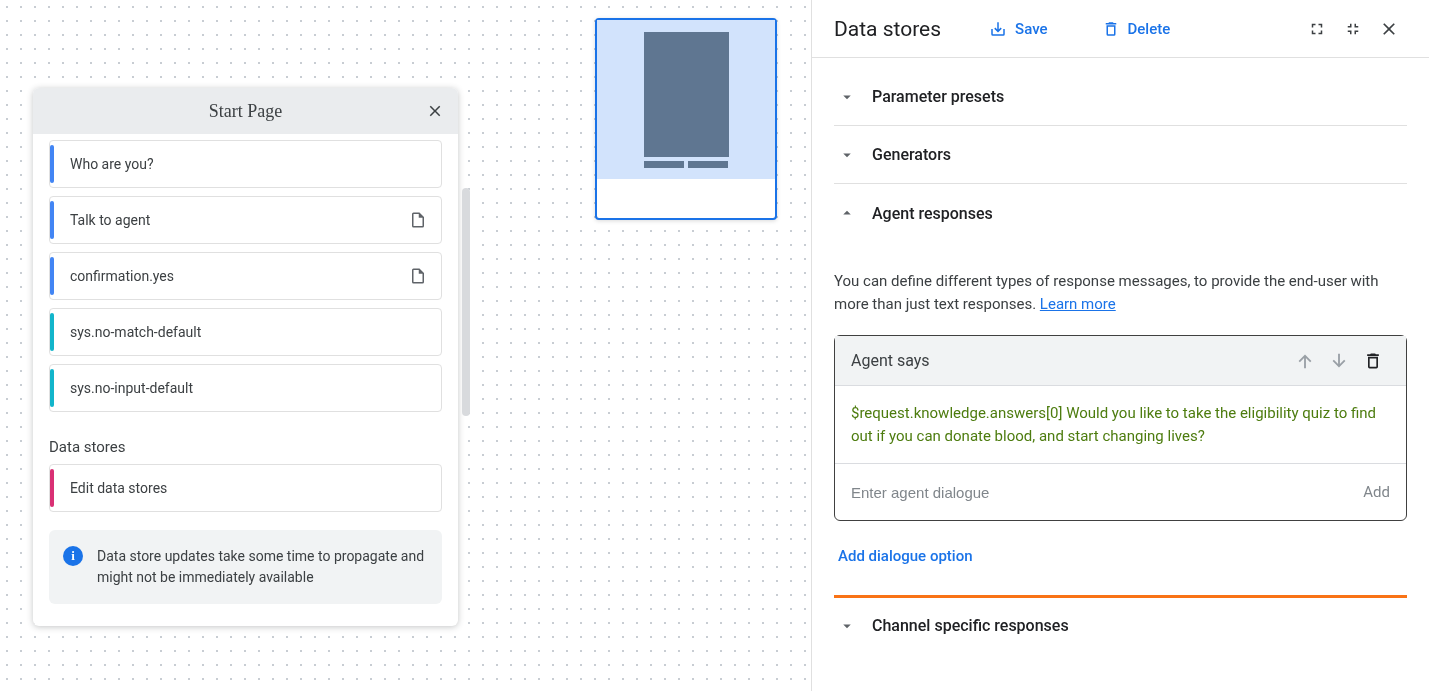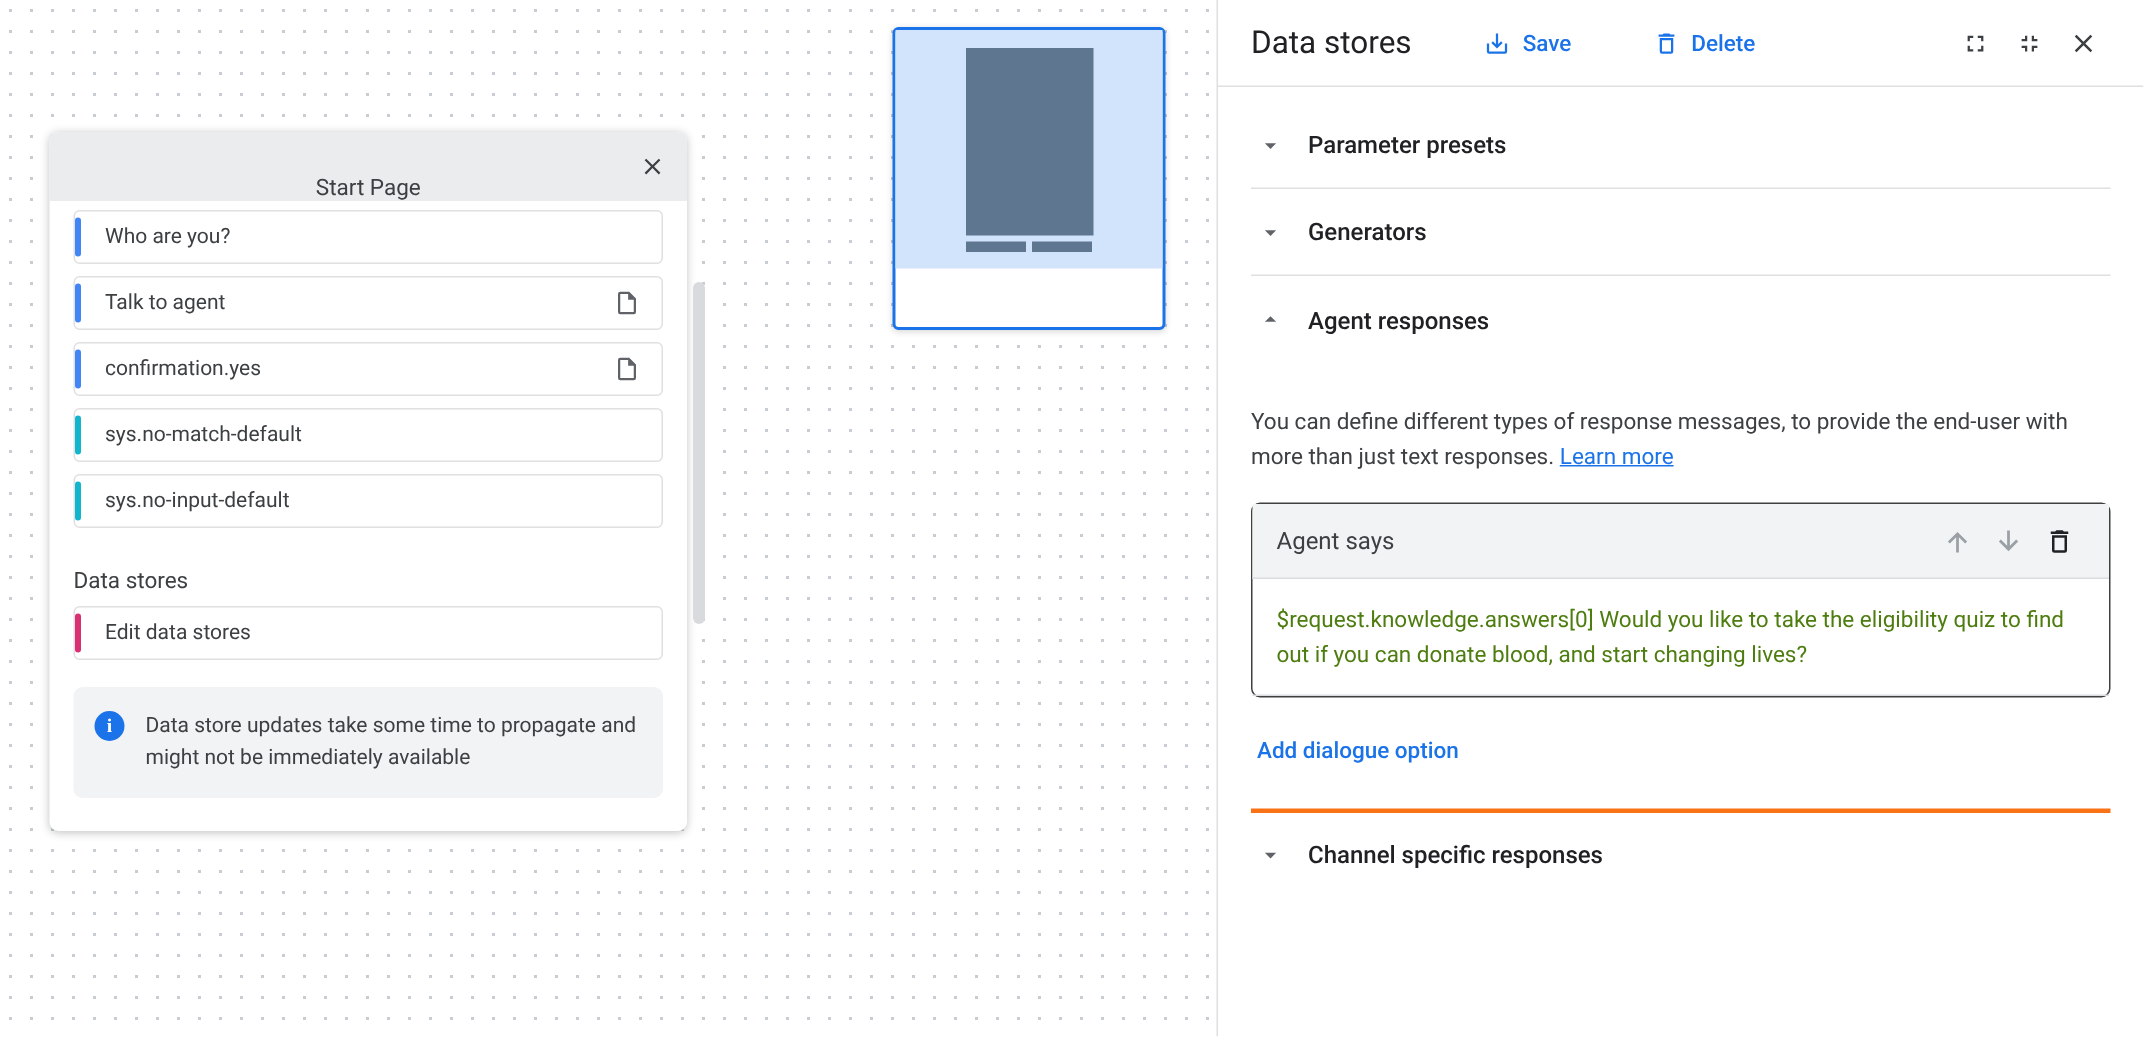--- a/index.html
+++ b/index.html
@@ -53,25 +53,26 @@
     width: 425px;
     background: #fff;
     border-radius: 6px;
     box-shadow: 0 1px 6px rgba(60,64,67,0.3);
   }
   .start-header {
     height: 46px;
     background: #eaecee;
     border-radius: 6px 6px 0 0;
     display: flex;
-    align-items: flex-end;
+    align-items: center;
     justify-content: center;
     position: relative;
-    font-size: 15px;
+    font-size: 18px;
     color: #3c4043;
+    font-family: Liberation Serif, serif;
   }
   .start-header .close {
     position: absolute;
     right: 10px;
     top: 10px;
     width: 26px; height:26px;
     display:flex;align-items:center;justify-content:center;
     cursor: pointer;
   }
   .start-body { padding: 0 16px 22px 16px; }
@@ -83,21 +84,21 @@
     height:228px;
     background:#d8dadd;
     border-radius:4px;
   }
 
   .intent-list { margin-top: 6px; }
   .intent-item, .event-item, .ds-item {
     border: 1px solid #e0e0e0;
     border-radius: 4px;
     margin-top: 8px;
-    height: 36px;
+    height: 48px;
     display: flex;
     align-items: center;
     position: relative;
     padding: 0 14px 0 20px;
     font-size: 14px;
     color: #3c4043;
     background: #fff;
   }
   .intent-item::before, .event-item::before, .ds-item::before {
     content:'';
@@ -400,20 +401,24 @@
               <path fill="#9aa0a6" d="M13 4h-2v11.17l-4.59-4.58L5 12l7 7 7-7-1.41-1.41L13 15.17V4z"></path>
             </svg>
         </span>
         <span class="ac-icon dark">
           <svg width="20" height="20" viewBox="0 0 24 24">
               <path fill="#202124" d="M16 9v10H8V9h8m-1.5-6h-5l-1 1H5v2h14V4h-3.5l-1-1zM18 7H6v12a2 2 0 0 0 2 2h8a2 2 0 0 0 2-2V7z"></path>
             </svg>
         </span>
       </div>
       <div class="agent-text">$request.knowledge.answers[0] Would you like to take the eligibility quiz to find out if you can donate blood, and start changing lives?</div>
+      <div class="agent-input-row">
+        <input class="agent-input" placeholder="Enter agent dialogue" style="">
+        <span class="add-btn">Add</span>
+      </div>
     </div>
 
     <div class="add-dialogue">Add dialogue option</div>
 
     <div class="rp-section-row nobd" style="border-top:3px solid #f97316;">
       <span class="chev">
         <svg width="18" height="18" viewBox="0 0 24 24">
             <path fill="#5f6368" d="M7 10l5 5 5-5z"></path>
           </svg>
       </span>

